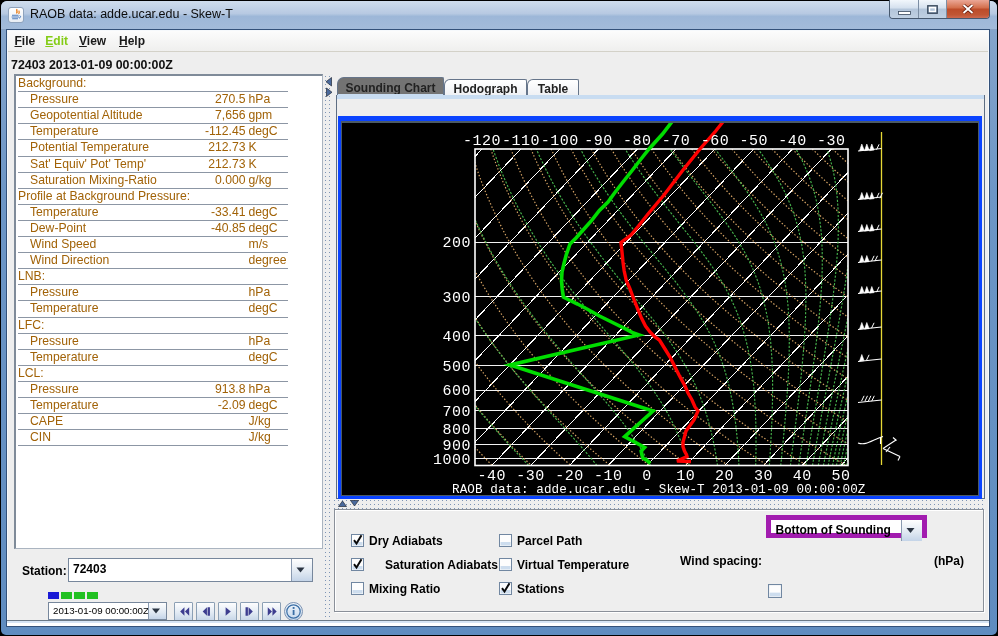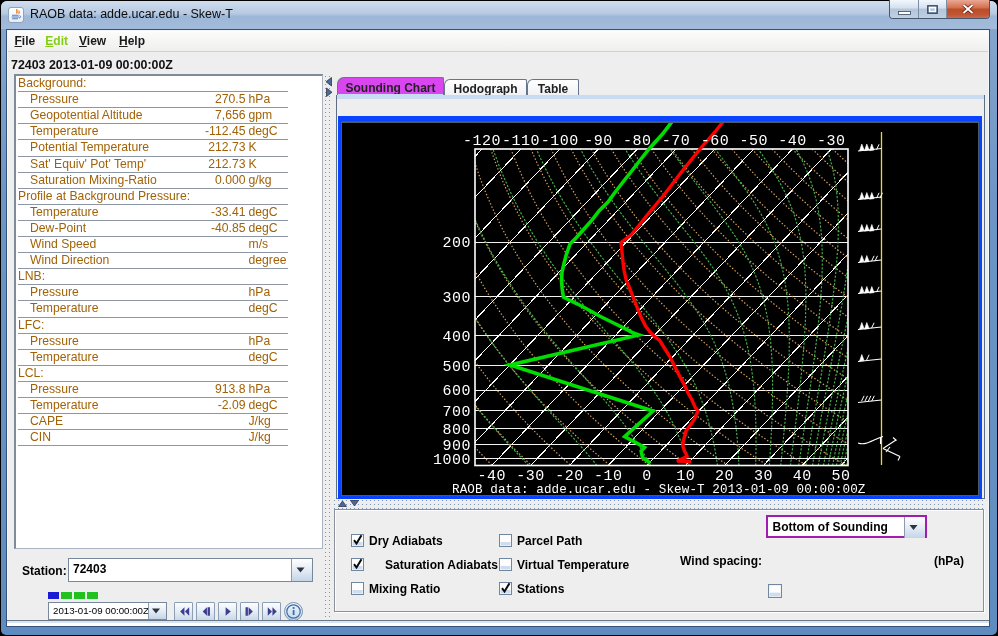--- a/index.html
+++ b/index.html
@@ -161,21 +161,21 @@
           <rect width="4" height="4" fill="#eeeeee"></rect>
           <rect x="1" y="1" width="1" height="1" fill="#7d94b5"></rect>
         </pattern>
       </defs>
       <rect width="9" height="550" fill="url(#dv)"></rect>
     </svg>
 <svg class="abs" style="left:325px;top:77px" width="8" height="20" viewBox="0 0 8 20">
       <path d="M6.5,0.5 L1,4.75 L6.5,9 Z" fill="#4a6a9d" stroke="#222a36" stroke-width="0.7"></path>
       <path d="M1.5,11 L7,15.25 L1.5,19.5 Z" fill="#4a6a9d" stroke="#222a36" stroke-width="0.7"></path>
     </svg>
-<div class="abs b" style="left:337px;top:77px;width:107px;height:20px;background:#d946ef;border:1px solid #66758a;border-bottom:none;border-radius:7px 2px 0 0;box-sizing:border-box;text-align:center;line-height:21px;font-size:12px;color:#222">Sounding Chart</div>
+<div class="abs b" style="left:337px;top:77px;width:107px;height:20px;background:#737373;border:1px solid #66758a;border-bottom:none;border-radius:7px 2px 0 0;box-sizing:border-box;text-align:center;line-height:21px;font-size:12px;color:#222">Sounding Chart</div>
 <div class="abs b" style="left:444px;top:79px;width:83px;height:19px;background:linear-gradient(#ffffff,#eceef2);border:1px solid #66758a;border-bottom:none;border-radius:6px 2px 0 0;box-sizing:border-box;text-align:center;line-height:19px;font-size:12px;color:#222">Hodograph</div>
 <div class="abs b" style="left:527px;top:79px;width:52px;height:19px;background:linear-gradient(#ffffff,#eceef2);border:1px solid #66758a;border-bottom:none;border-radius:6px 2px 0 0;box-sizing:border-box;text-align:center;line-height:19px;font-size:12px;color:#222">Table</div>
 <div class="abs" style="left:336px;top:95px;width:649px;height:404px;background:#eeeeee;border:1px solid #5d6d82;box-sizing:border-box"></div>
 <div class="abs" style="left:337px;top:95px;width:647px;height:3.5px;background:#c8dcf1"></div>
 <div class="abs" style="left:338px;top:94px;width:105px;height:4px;background:#c8dcf1"></div>
 <div class="abs" style="left:338px;top:116px;width:644px;height:382.5px;background:#0a43ff"></div>
 <div class="abs" style="left:341px;top:121px;width:638px;height:375px;background:#4a5a66"></div>
 <svg width="636" height="372" viewBox="0 0 636 372" style="position:absolute;left:342px;top:123px">
 <rect x="0" y="0" width="636" height="372" fill="#000"></rect>
 <defs>
@@ -385,21 +385,21 @@
       <rect x="0.5" y="0.5" width="12" height="12" fill="#fdfdfd" stroke="#7187a1"></rect>
       <rect x="1.5" y="8" width="10" height="3.5" fill="#cdddee"></rect>
     </svg>
 <div class="abs b" style="left:517px;top:558px;font-size:12px">Virtual Temperature</div>
 <svg style="position:absolute;left:499px;top:582px" width="13" height="13" viewBox="0 0 13 13">
       <rect x="0.5" y="0.5" width="12" height="12" fill="#fdfdfd" stroke="#7187a1"></rect>
       <rect x="1.5" y="8" width="10" height="3.5" fill="#cdddee"></rect>
       <path d="M3,6.2 L5.5,9.5 L10.5,1.2" fill="none" stroke="#0a0a0a" stroke-width="2"></path>
     </svg>
 <div class="abs b" style="left:517px;top:582px;font-size:12px">Stations</div>
-<div style="position:absolute;left:766px;top:515px;width:161px;height:23px;background:#fff;border:2px solid #a21caf;box-sizing:border-box">
+<div style="position:absolute;left:766px;top:515px;width:161px;height:23px;background:#fff;border:5px solid #a21caf;box-sizing:border-box">
       <div style="position:absolute;left:4.5px;top:0;height:21px;line-height:20px;font-size:12px;font-weight:bold;white-space:nowrap">Bottom of Sounding</div>
       <div style="position:absolute;right:0;top:0;width:20px;height:21px;background:linear-gradient(#fefefe,#dfe8f2 60%,#c4d4e8);border-left:1px solid #8a9ab0"><svg width="19" height="21" viewBox="0 0 19 21">
           <path d="M4.5,8.0 L12.5,8.0 L8.5,13.0 Z" fill="#2a3442"></path>
         </svg></div>
     </div>
 <div class="abs b" style="left:562px;top:554px;width:200px;text-align:right;font-size:12px">Wind spacing:</div>
 <div class="abs b" style="left:934px;top:554px;font-size:12px">(hPa)</div>
 <svg style="position:absolute;left:768px;top:584px" width="14" height="14" viewBox="0 0 13 13">
       <rect x="0.5" y="0.5" width="12" height="12" fill="#fdfdfd" stroke="#7187a1"></rect>
       <rect x="1.5" y="8" width="10" height="3.5" fill="#cdddee"></rect>

